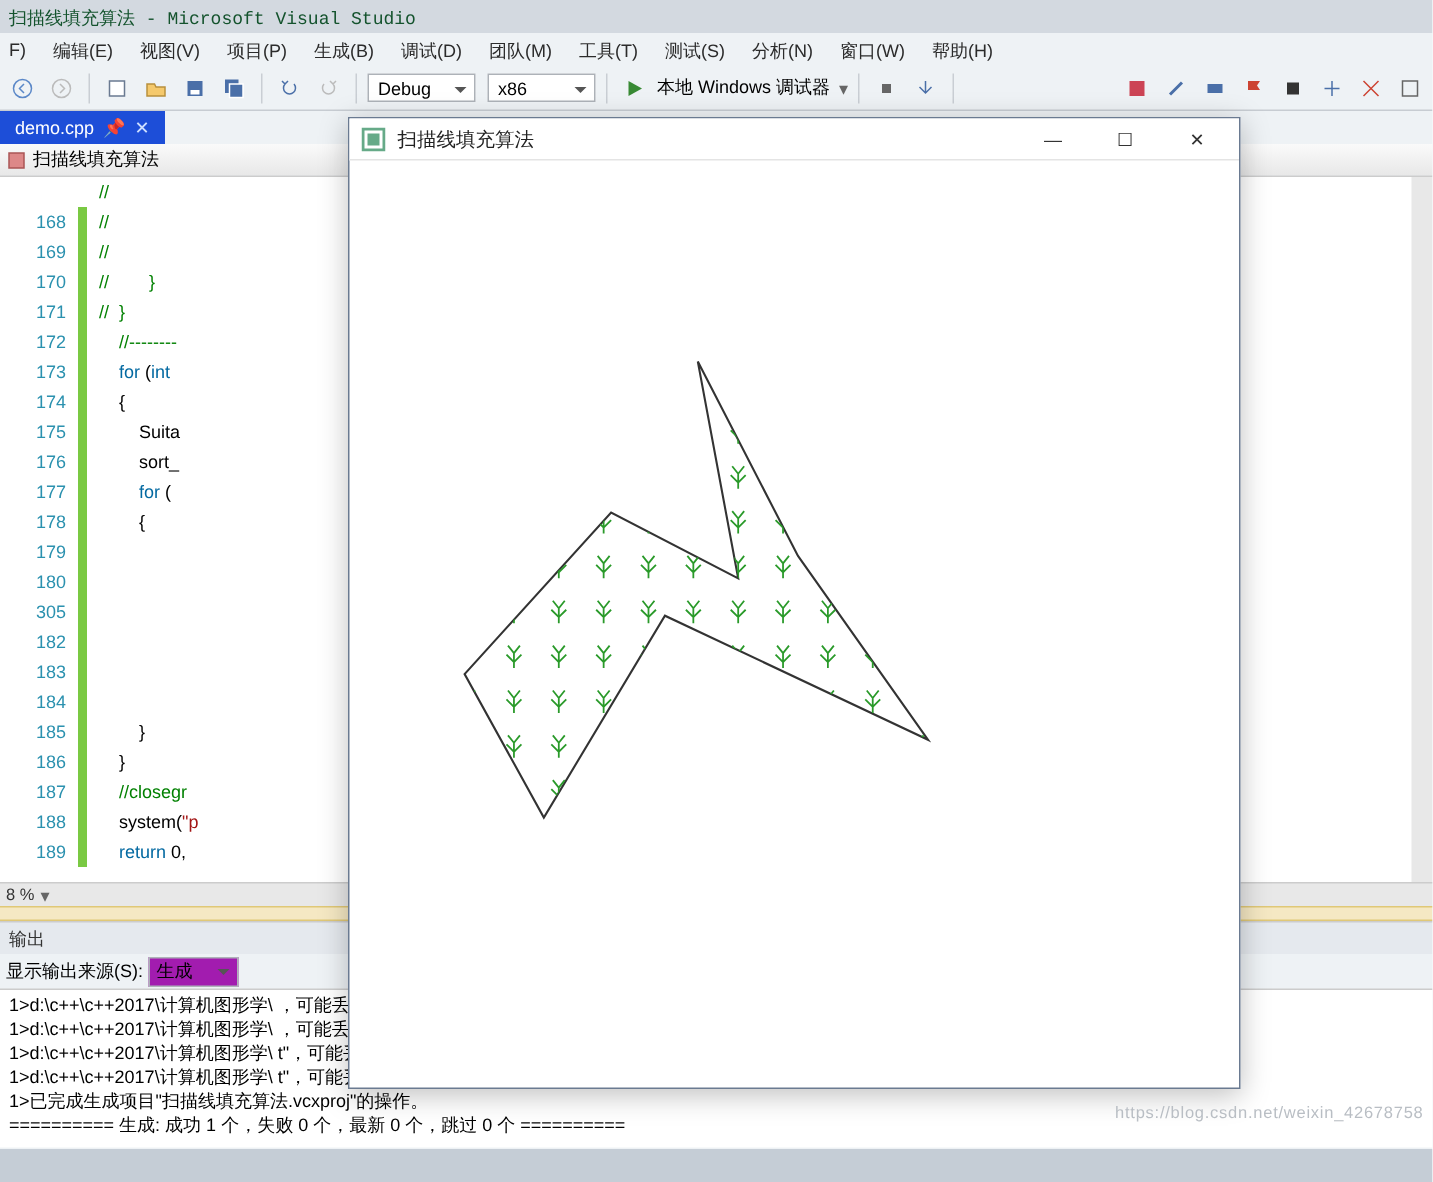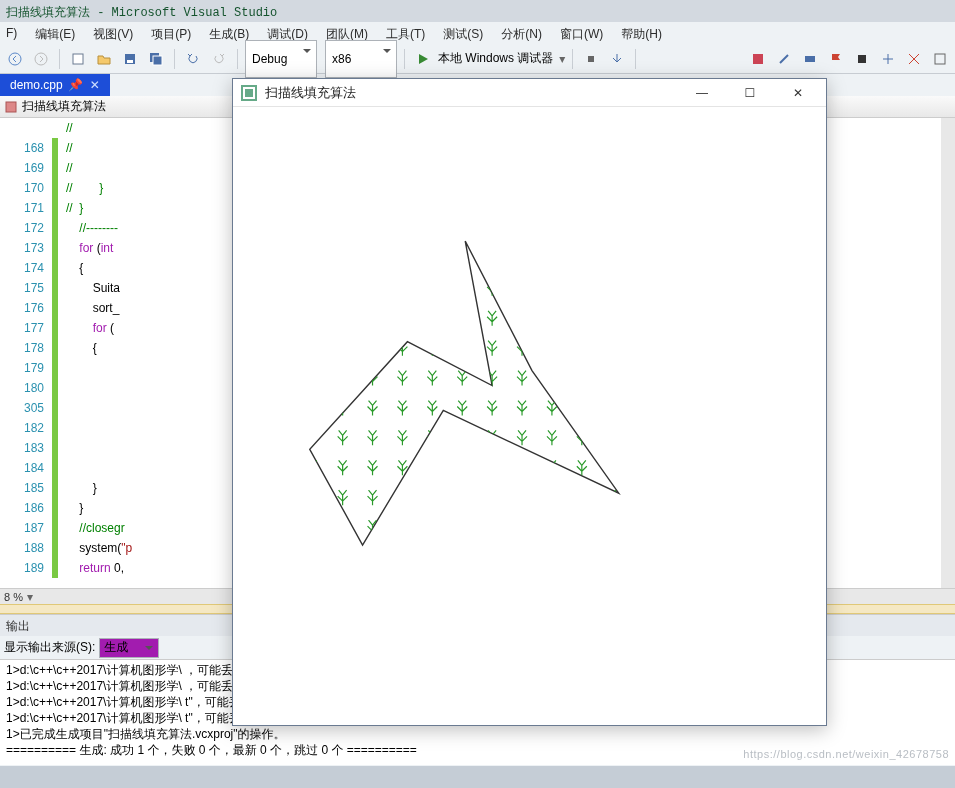--- a/index.html
+++ b/index.html
@@ -8,40 +8,40 @@
   
   .titlebar { height: 22px; background: #d3d9e0; padding: 4px 6px; color: #14532d; font-size: 12px; font-family: Liberation Mono, monospace; }
 
   
   .menubar { height: 22px; background: #eef2f5; padding: 4px 6px; display: flex; gap: 18px; color: #2b2b2b; }
 
   
   .toolbar { height: 30px; background: #eef2f5; padding: 2px 4px; display: flex; align-items: center; gap: 4px; border-bottom: 1px solid #c7ccd2; }
   .tb-btn { width: 22px; height: 22px; display: flex; align-items: center; justify-content: center; }
   .tb-sep { width: 1px; height: 20px; background: #c9ced4; margin: 0 3px; }
-  .combo { height: 38px; background: #fff; border: 1px solid #adb2b8; padding: 0 18px 0 6px; display: flex; align-items: center; position: relative; font-size: 12px; }
+  .combo { height: 19px; background: #fff; border: 1px solid #adb2b8; padding: 0 18px 0 6px; display: flex; align-items: center; position: relative; font-size: 12px; }
   .combo::after { content: ""; position: absolute; right: 5px; top: 8px; border: 4px solid transparent; border-top-color: #555; }
 
   
   .tabstrip { height: 22px; background: #eef2f5; display: flex; }
   .tab { height: 22px; background: #1d4ed8; color: #fff; padding: 3px 10px; display: flex; align-items: center; gap: 6px; font-size: 12px; }
   .tab .pin { color: #cfe0ff; }
   .tab .close { color: #cfe0ff; cursor: pointer; }
 
   
   .breadcrumb { height: 22px; background: linear-gradient(#fafafa,#e8e8e8); border-bottom: 1px solid #ccc; display: flex; align-items: center; padding: 0 4px; gap: 4px; font-size: 12px; }
 
   
   .editor { height: 470px; background: #fff; display: flex; overflow: hidden; position: relative; border-right: 14px solid #e8e8e8;}
   .gutter { width: 52px; background: #fff; text-align: right; padding-right: 8px; color: #2b91af; font-family: Consolas, monospace; font-size: 14px; }
   .gutter div { height: 20px; line-height: 20px; }
   .chgbar { width: 6px; background: linear-gradient(#7ac943,#7ac943); margin-top: 20px; height: 440px; }
   .code { flex: 1; font-family: Consolas, monospace; font-size: 14px; color: #000; white-space: pre; padding-left: 8px; }
   .code div { height: 20px; line-height: 20px; }
-  .kw { color: #a21caf; }
+  .kw { color: #0369a1; }
   .cm { color: #008000; }
   .scroll-h { height: 16px; background: #e8e8e8; display: flex; align-items: center; padding: 0 4px; border-top: 1px solid #ccc;}
   .zoom { font-size: 11px; color: #333; }
 
   
   .splitter { height: 10px; background: #f5e8c3; border-top: 1px solid #e0c877; border-bottom: 1px solid #e0c877;}
 
   
   .outhdr { height: 22px; background: #e5e9ee; padding: 3px 6px; font-size: 12px; color: #333; border-top: 1px solid #ccc;}
   .outtool { height: 24px; background: #eef2f5; display: flex; align-items: center; padding: 0 4px; gap: 4px; border-bottom: 1px solid #ccc; font-size: 12px; }
@@ -53,21 +53,21 @@
   .statusbar { position:absolute; bottom:0; left:0; right:0; height: 22px; background: #c5cdd6; }
 
   
   .appwin { position: absolute; left: 232px; top: 78px; width: 595px; height: 648px; background: #fff; border: 1px solid #6a7a91; box-shadow: 0 4px 18px rgba(0,0,0,0.25); display: flex; flex-direction: column; }
   .apptitle { height: 28px; display: flex; align-items: center; padding: 0 8px; gap: 8px; background: #fff; border-bottom: 1px solid #e4e4e4;}
   .appicon { width: 16px; height: 16px; }
   .appname { flex: 1; font-size: 13px; color: #222; }
   .winbtn { width: 40px; height: 28px; display: flex; align-items: center; justify-content: center; color: #333; }
   .appcanvas { flex: 1; position: relative; }
 
-  .watermark { position:absolute; right:6px; bottom:28px; color:#b9bec4; font-size:11px; letter-spacing:0.5px;}
+  .watermark { position:absolute; right:6px; bottom:40px; color:#b9bec4; font-size:11px; letter-spacing:0.5px;}
 </style>
 </head>
 <body>
 
 <div class="titlebar">扫描线填充算法 - Microsoft Visual Studio</div>
 
 <div class="menubar">
   <span>F)</span>
   <span>编辑(E)</span>
   <span>视图(V)</span>

